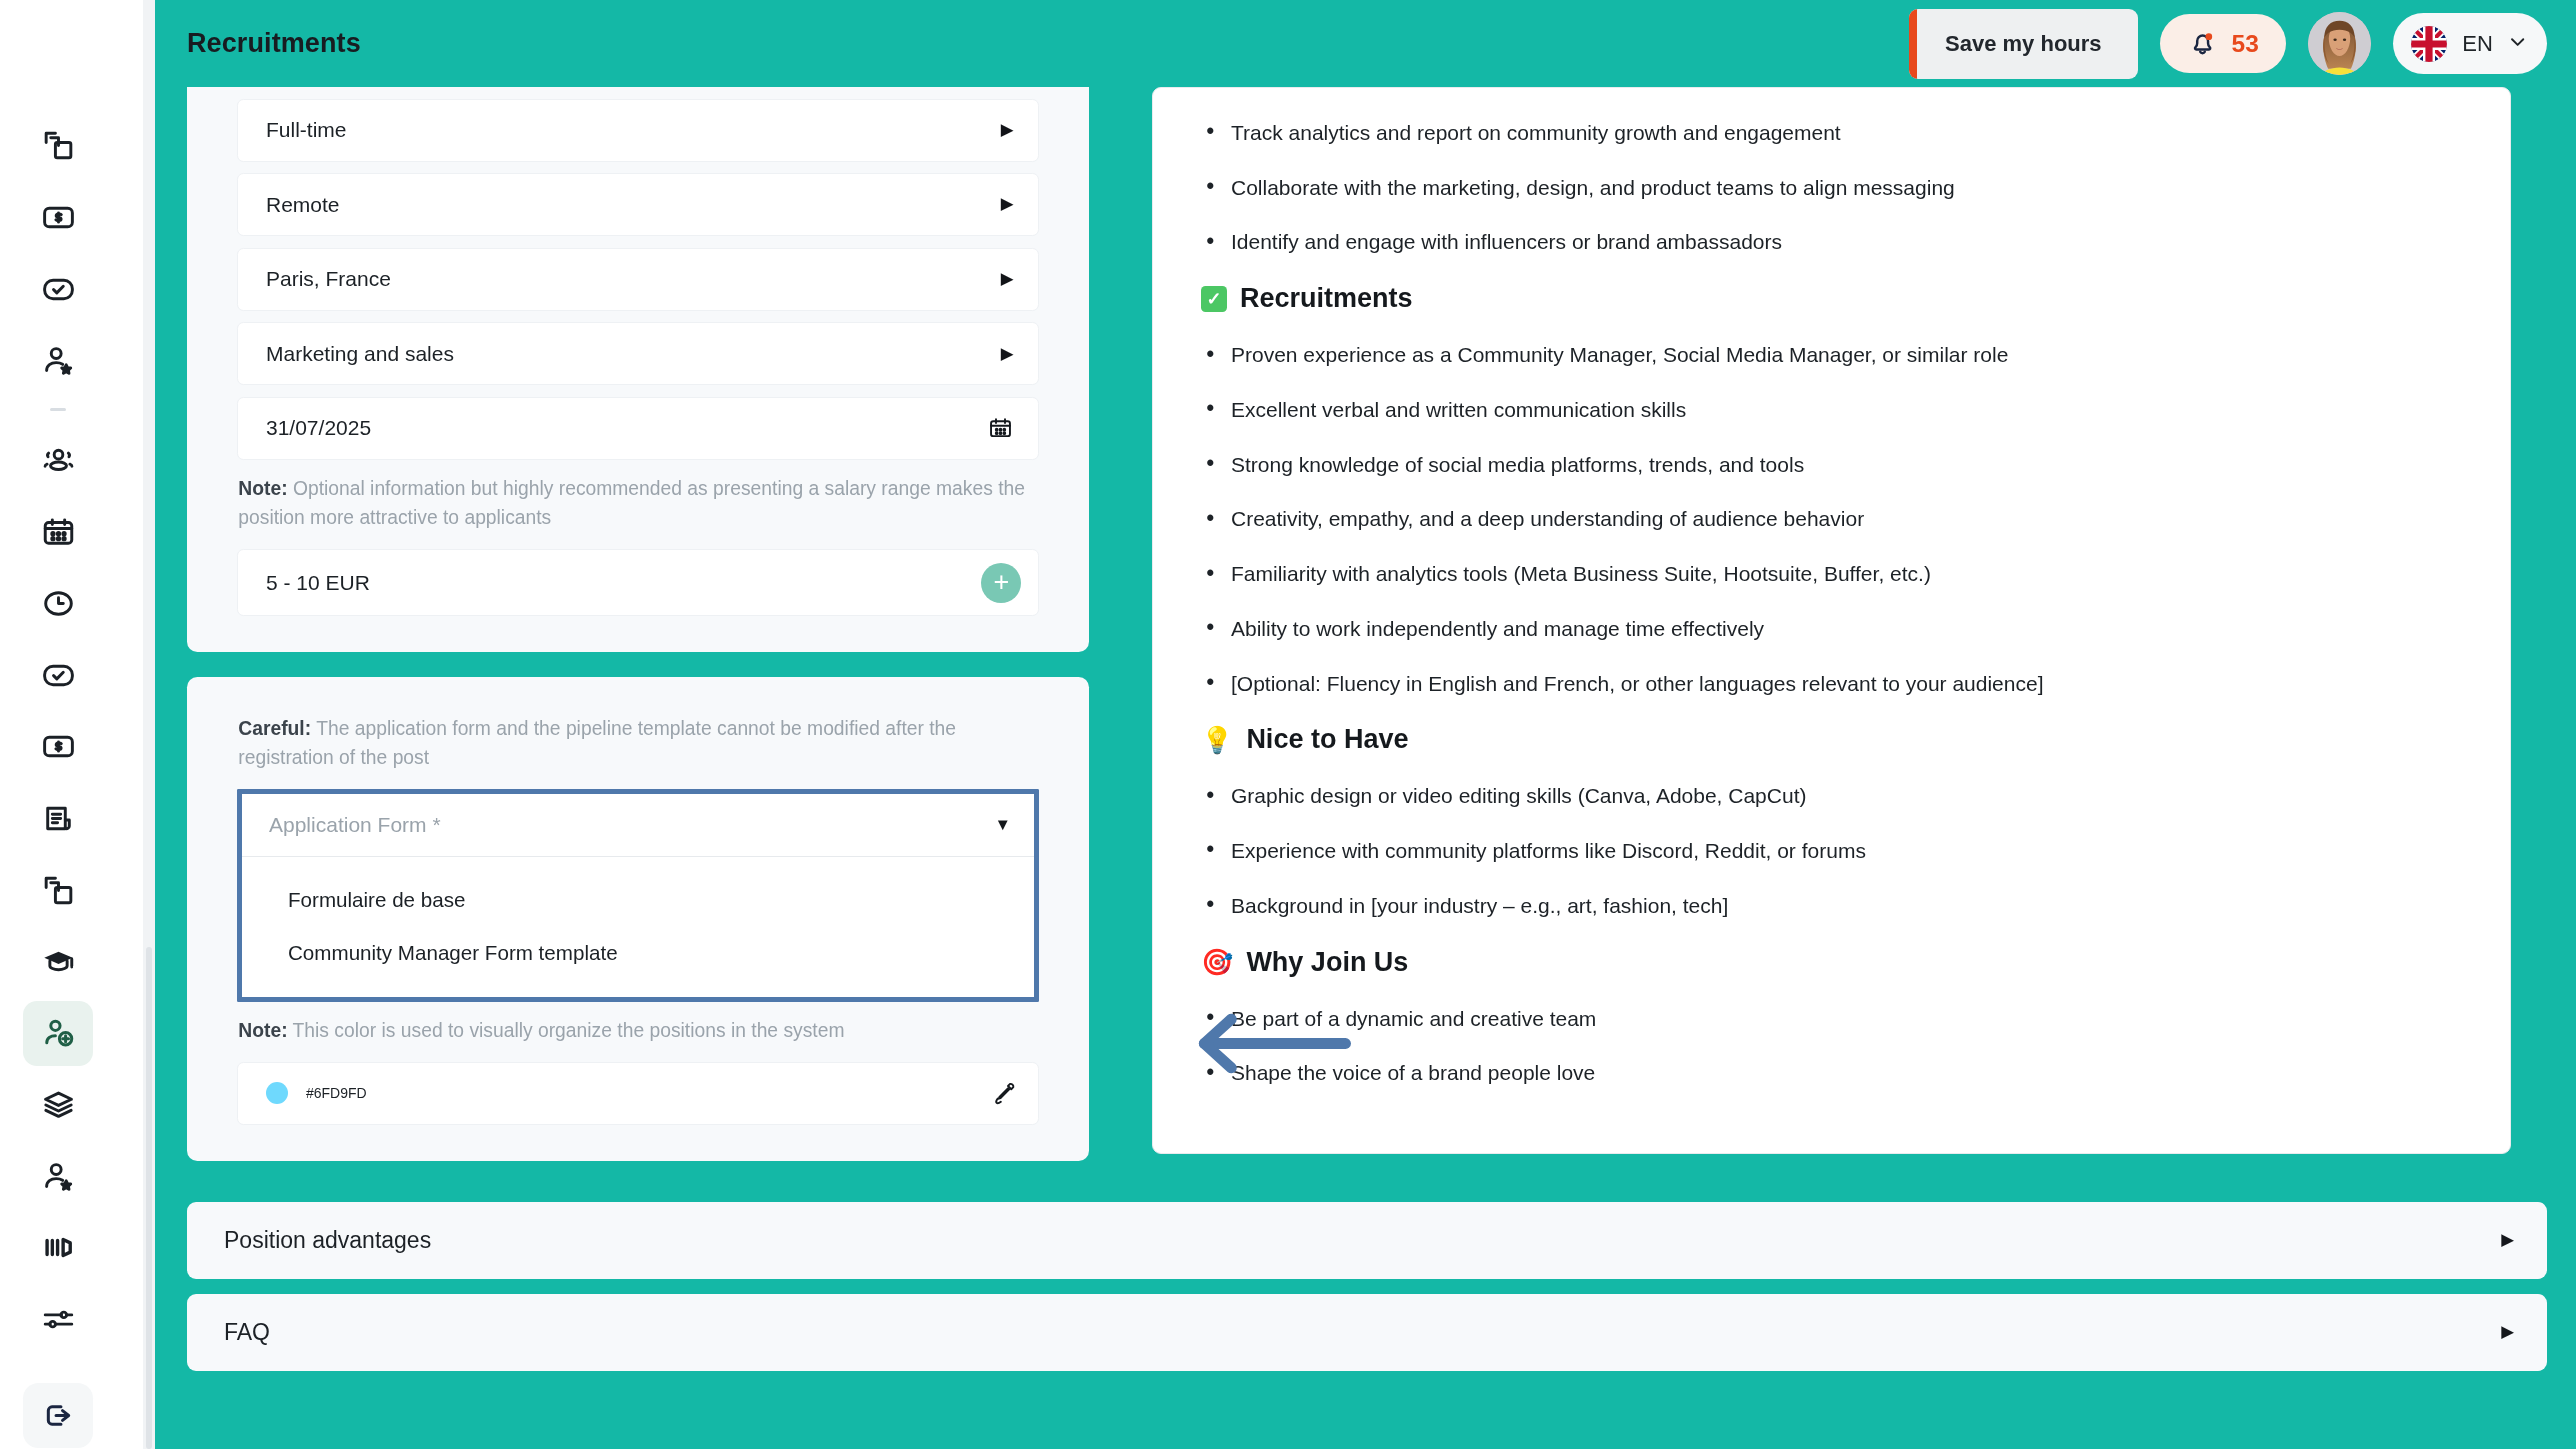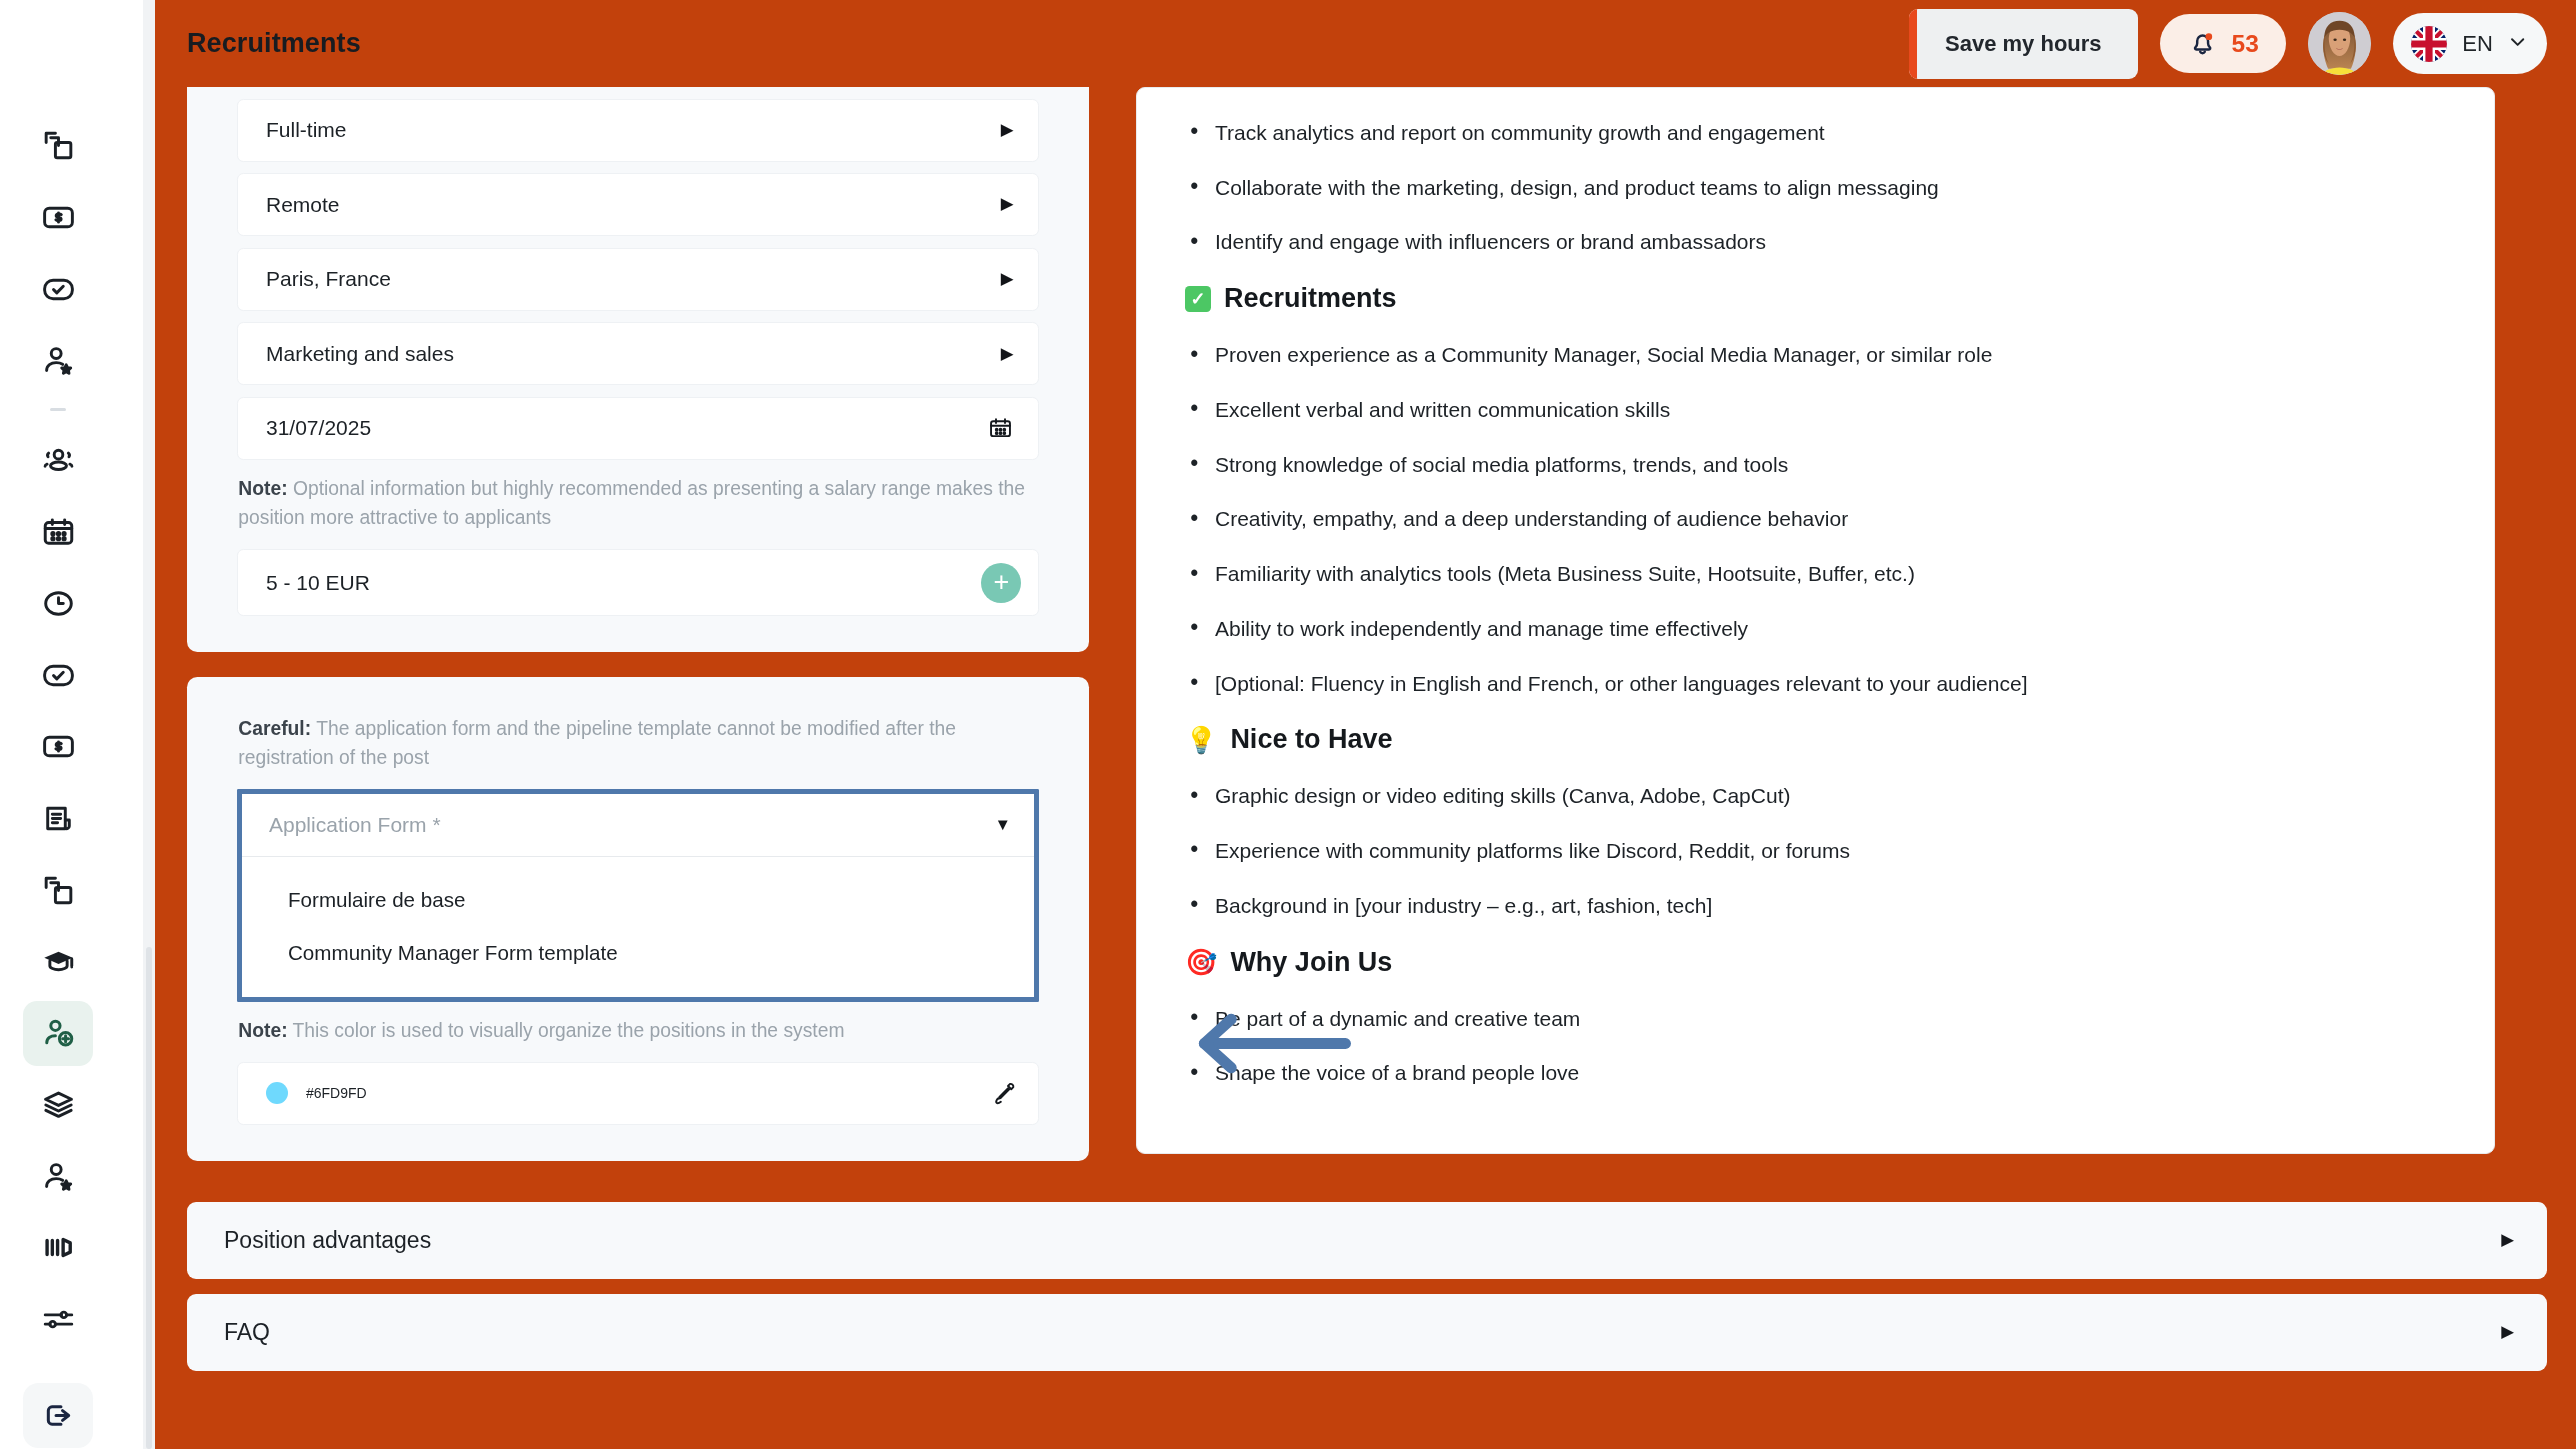--- a/index.html
+++ b/index.html
@@ -43,21 +43,21 @@
     background: #f1f3f5;
   }
   .sb-scroll-thumb {
     position: absolute; left: 146px; top: 947px; width: 6.4px; height: 502px;
     background: #dfe3e7; border-radius: 3.9px;
   }
 
   
   .main {
     flex: 1 1 auto; height: 1449px;
-    background: #c2410c;
+    background: #14b8a6;
     position: relative;
     margin-left: 39px;
   }
 
   
   .topbar {
     height: 87px; display: flex; align-items: center;
     padding: 0 29px 0 32px;
     position: relative;
   }
@@ -106,21 +106,21 @@
   .save-btn {
     position: absolute; right: 29px; top: 11.6px;
     background: #79c8b4; color: #ffffff;
     font-size: 23px; font-weight: 700;
     border: none; border-radius: 10.3px;
     width: 116px; height: 67px; cursor: pointer;
   }
 
   
   .content {
-    display: flex; gap: 47px;
+    display: flex; gap: 63px;
     padding: 0 0 0 32px;
     position: relative;
   }
   .col-left  { width: 902px; flex: 0 0 902px; }
   .col-right { width: 1359px; flex: 0 0 1359px; }
 
   
   .card {
     background: #f7f9fb; border-radius: 10.3px;
     padding: 23px 50px 36px 50px;

